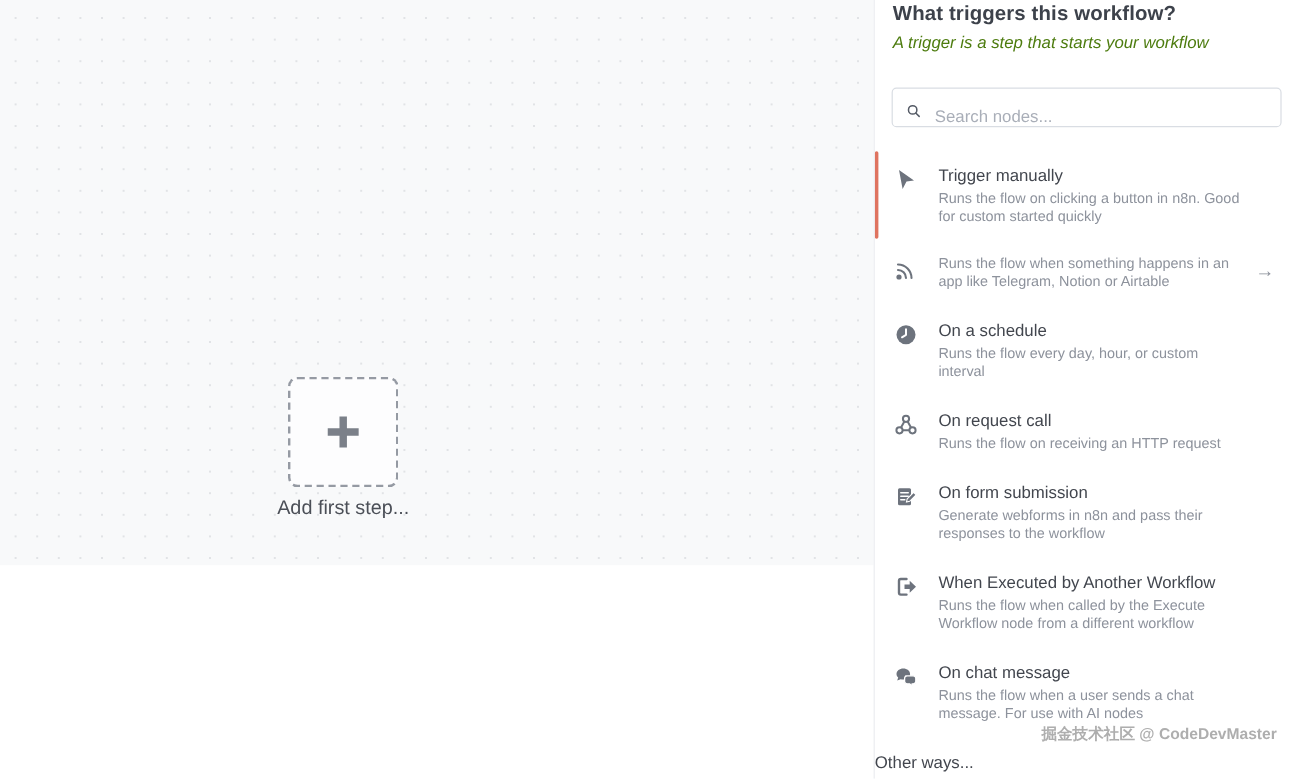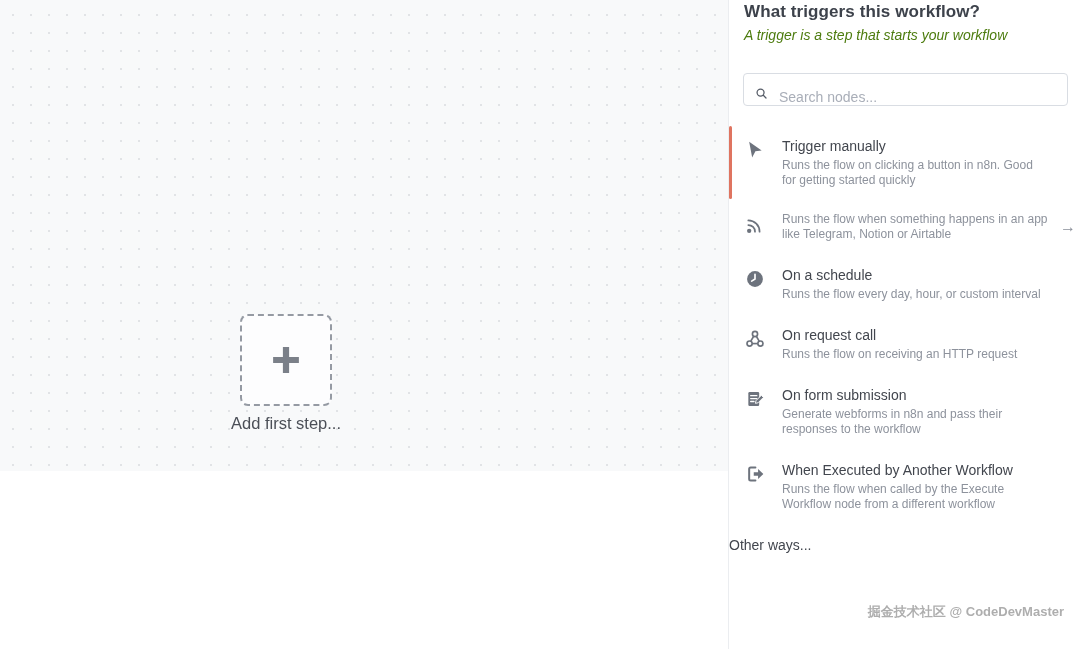--- a/index.html
+++ b/index.html
@@ -60,21 +60,21 @@
     border: none; outline: none; flex: 1; margin-left: 10px;
     font-family: "Liberation Sans", sans-serif;
     font-size: 14px; color: #3d424b; background: transparent;
   }
   .search-box input::placeholder { color: #a9aeb8; }
 
   .trigger-list { margin-top: 19px; }
   .item {
     position: relative;
     display: flex; align-items: flex-start;
-    padding: 12px 0 12px 0;
+    padding: 12px 14px 12px 0;
     cursor: pointer;
   }
   .accent { display: none; }
   .item.active .accent {
     display: block; position: absolute; left: 0; top: 1px; bottom: 1px;
     width: 3px; background: var(--accent, #df7460); border-radius: 2px;
   }
   .item-icon {
     flex: 0 0 20px; margin: 3px 17px 0 16px;
     color: var(--icon, #6d737d);
@@ -190,21 +190,21 @@
   <div class="trigger-list">
   <div class="item active">
     <span class="accent"></span>
     <span class="item-icon">
           <svg class="ic" viewBox="0 0 24 24">
             <use href="#cursor-icon"></use>
           </svg>
         </span>
     <div class="item-text">
       <div class="item-title">Trigger manually</div>
-      <div class="item-desc">Runs the flow on clicking a button in n8n. Good for getting started quickly</div>
+      <div class="item-desc">Runs the flow on clicking a button in n8n. Good for custom started quickly</div>
     </div>
     <span class="item-arrow" style="visibility: hidden;">→</span>
   </div>
 
   <div class="item">
 
     <span class="item-icon">
           <svg class="ic" viewBox="0 0 24 24">
             <use href="#satellite-icon"></use>
           </svg>
@@ -264,20 +264,33 @@
             <use href="#workflow-exit-icon"></use>
           </svg>
         </span>
     <div class="item-text">
       <div class="item-title">When Executed by Another Workflow</div>
       <div class="item-desc">Runs the flow when called by the Execute Workflow node from a different workflow</div>
     </div>
     <span class="item-arrow" style="visibility: hidden;">→</span>
   </div>
 
+  <div class="item">
+
+    <span class="item-icon">
+          <svg class="ic" viewBox="0 0 24 24">
+            <use href="#chat-icon"></use>
+          </svg>
+        </span>
+    <div class="item-text">
+      <div class="item-title">On chat message</div>
+      <div class="item-desc">Runs the flow when a user sends a chat message. For use with AI nodes</div>
+    </div>
+    <span class="item-arrow" style="visibility: hidden;">→</span>
+  </div>
 
   <div class="item">
 
     <div class="item-text">
       <div class="item-title">Other ways...</div>
 
     </div>
 
   </div>
 </div>

